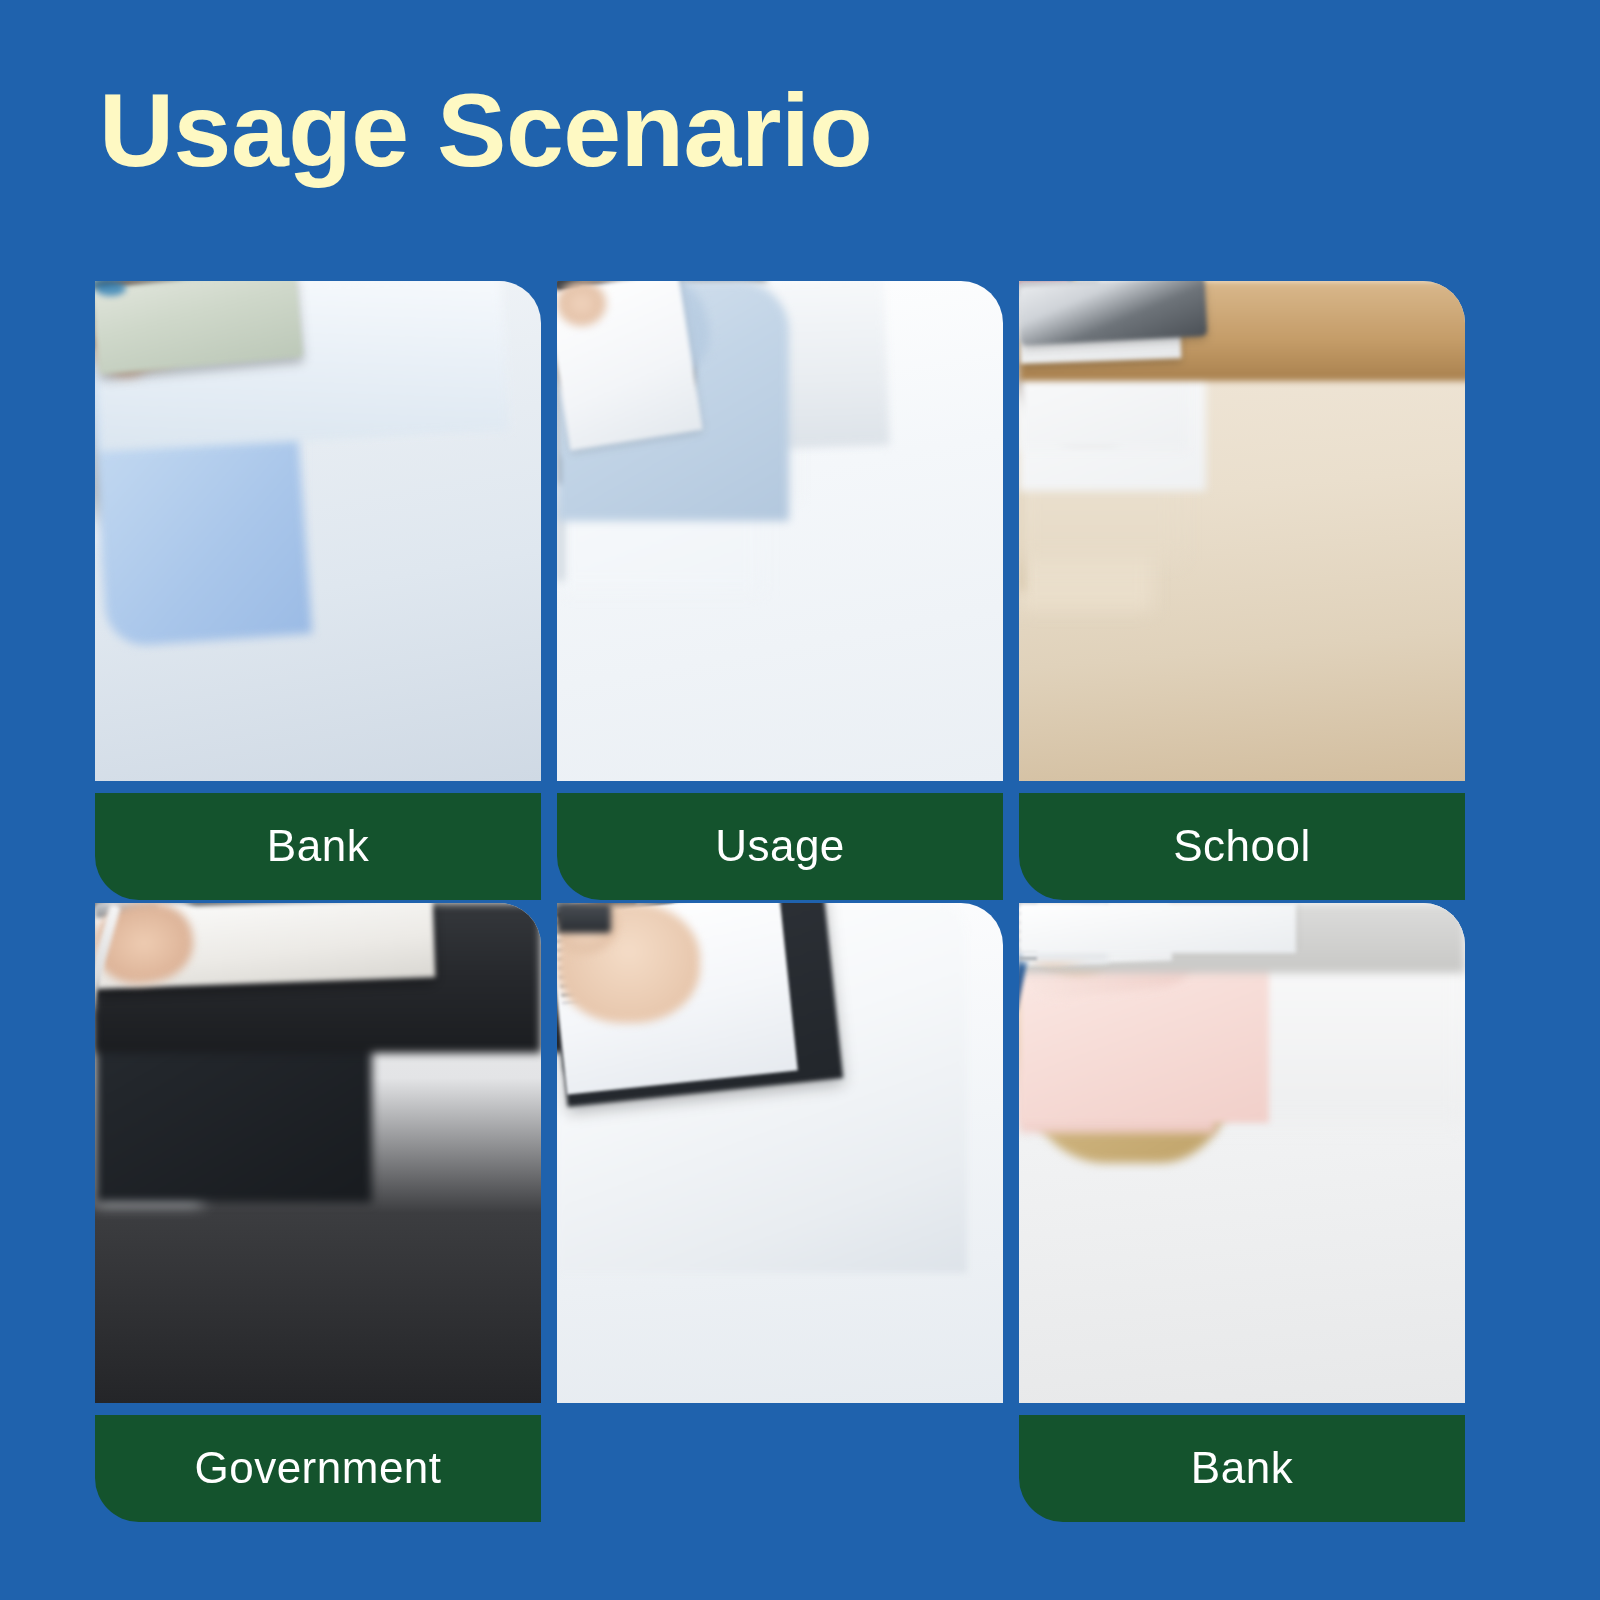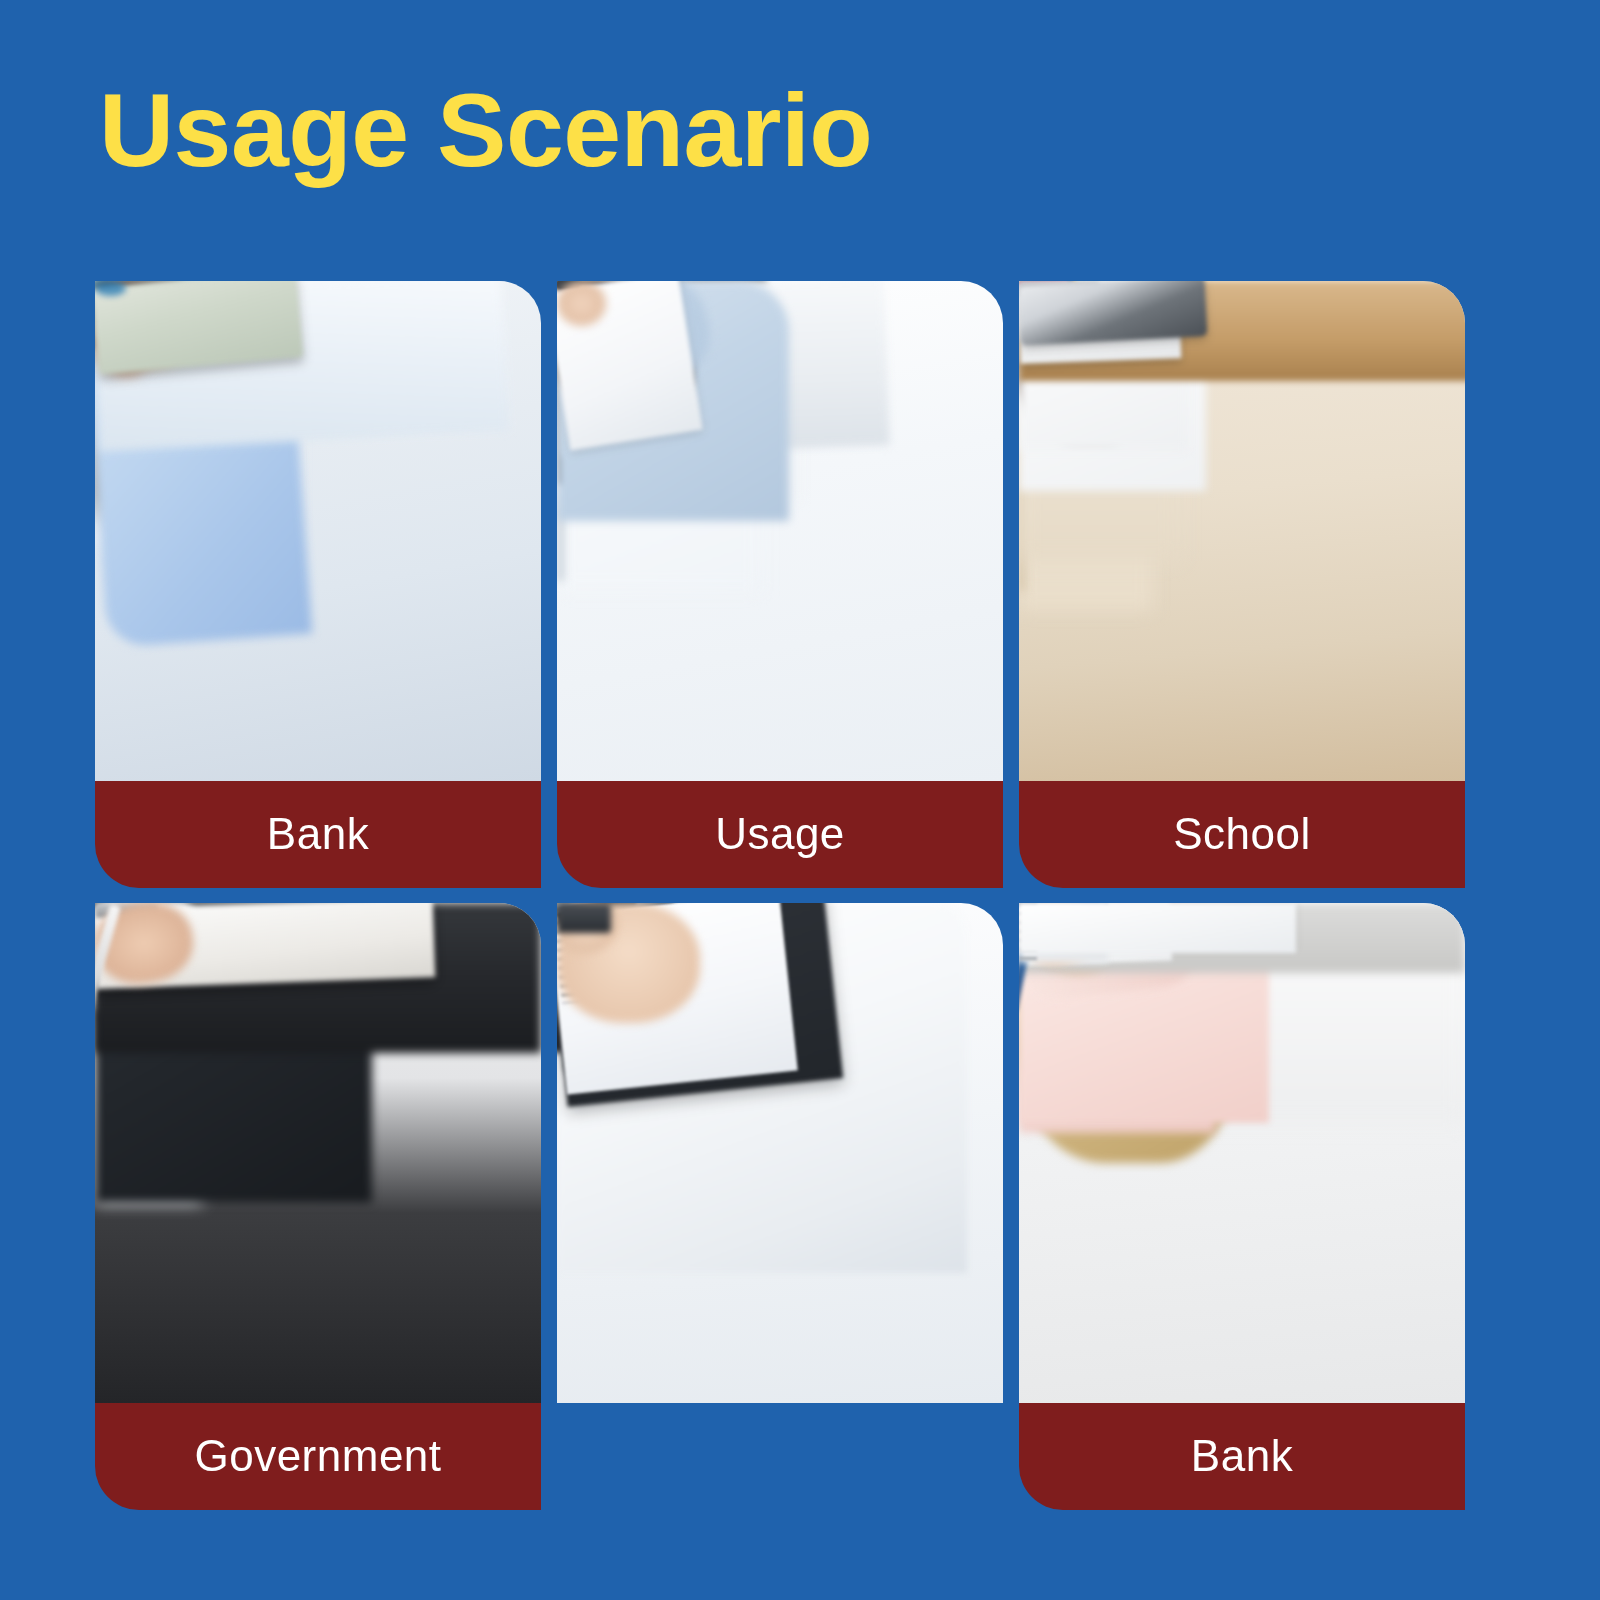--- a/index.html
+++ b/index.html
@@ -7,21 +7,21 @@
     width:1600px;height:1600px;
     background:#1f62ad;
     font-family:"Liberation Sans", sans-serif;
     overflow:hidden;
   }
   .page{position:relative;width:1600px;height:1600px;}
 
   .page-title{
     position:absolute;left:99px;top:78px;
     font-size:104px;line-height:1.0;
-    font-weight:bold;color:#fde047;
+    font-weight:bold;color:#fef9c3;
     letter-spacing:-0.5px;
     white-space:nowrap;
   }
 
   .grid{
     position:absolute;left:95px;top:281px;
     width:1370px;
     display:grid;
     grid-template-columns:446px 446px 446px;
     grid-template-rows:607px 607px;
@@ -32,22 +32,22 @@
 
   .photo{
     position:absolute;left:0;top:0;width:446px;height:500px;
     border-radius:0 42px 0 0;
     overflow:hidden;
     background:#e8eef4;
   }
   .photo .layer{position:absolute;inset:0;}
 
   .label-bar{
-    position:absolute;left:0;top:500px;width:446px;height:107px;
-    background:#7f1d1d;
+    position:absolute;left:0;top:512px;width:446px;height:107px;
+    background:#14532d;
     border-radius:0 0 0 44px;
     display:flex;align-items:center;justify-content:center;
   }
   .label-text{
     color:#ffffff;font-size:44px;font-weight:400;
     letter-spacing:0.5px;line-height:1;
     margin-top:-2px;
   }
 
   

